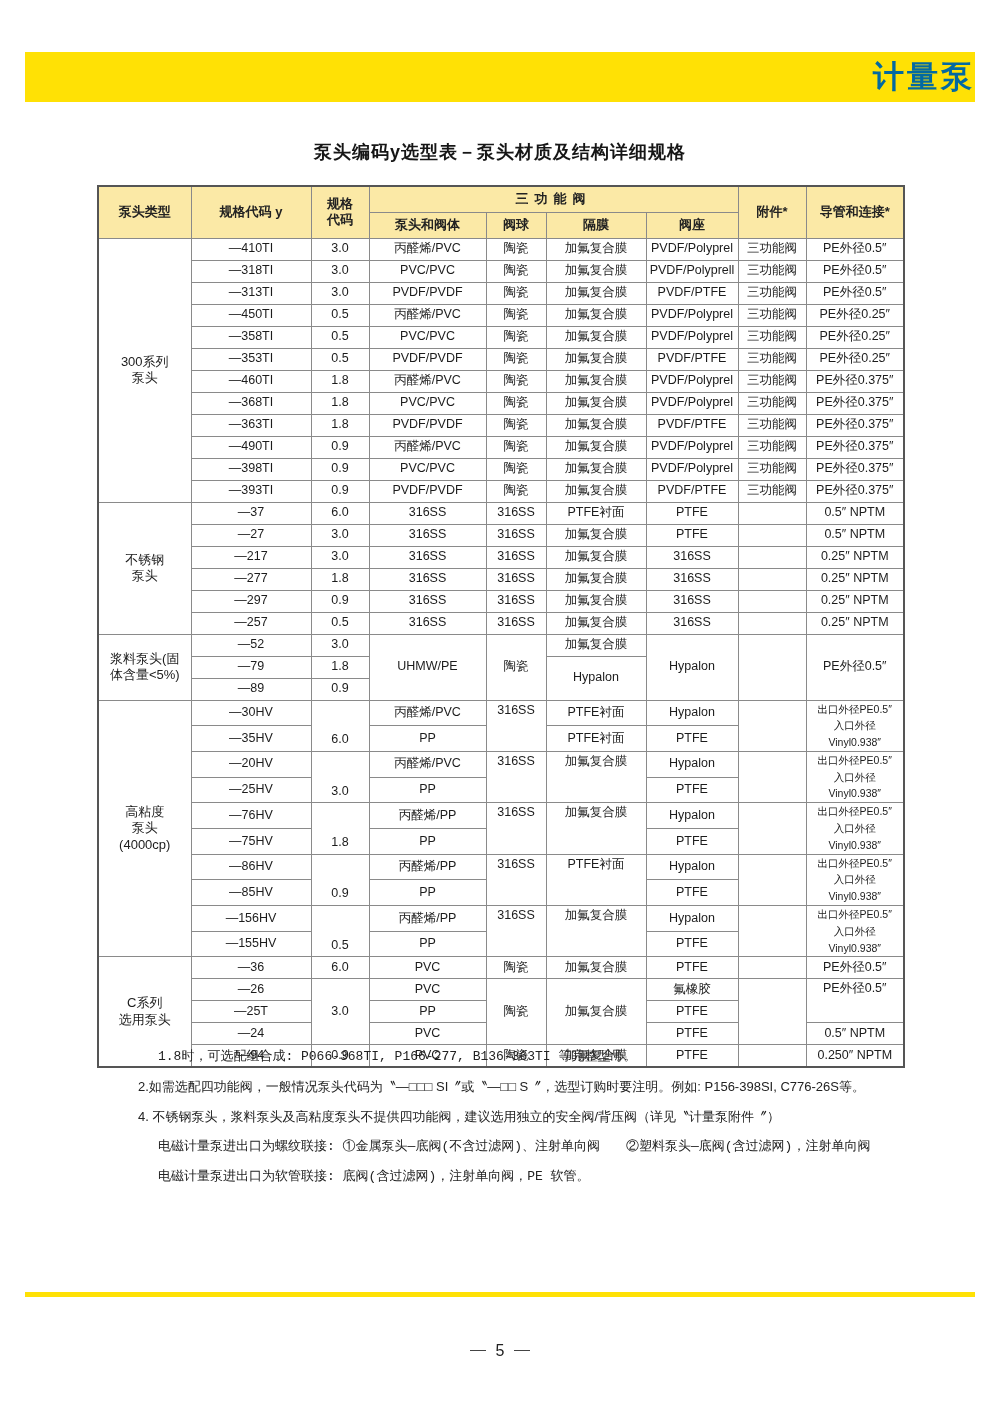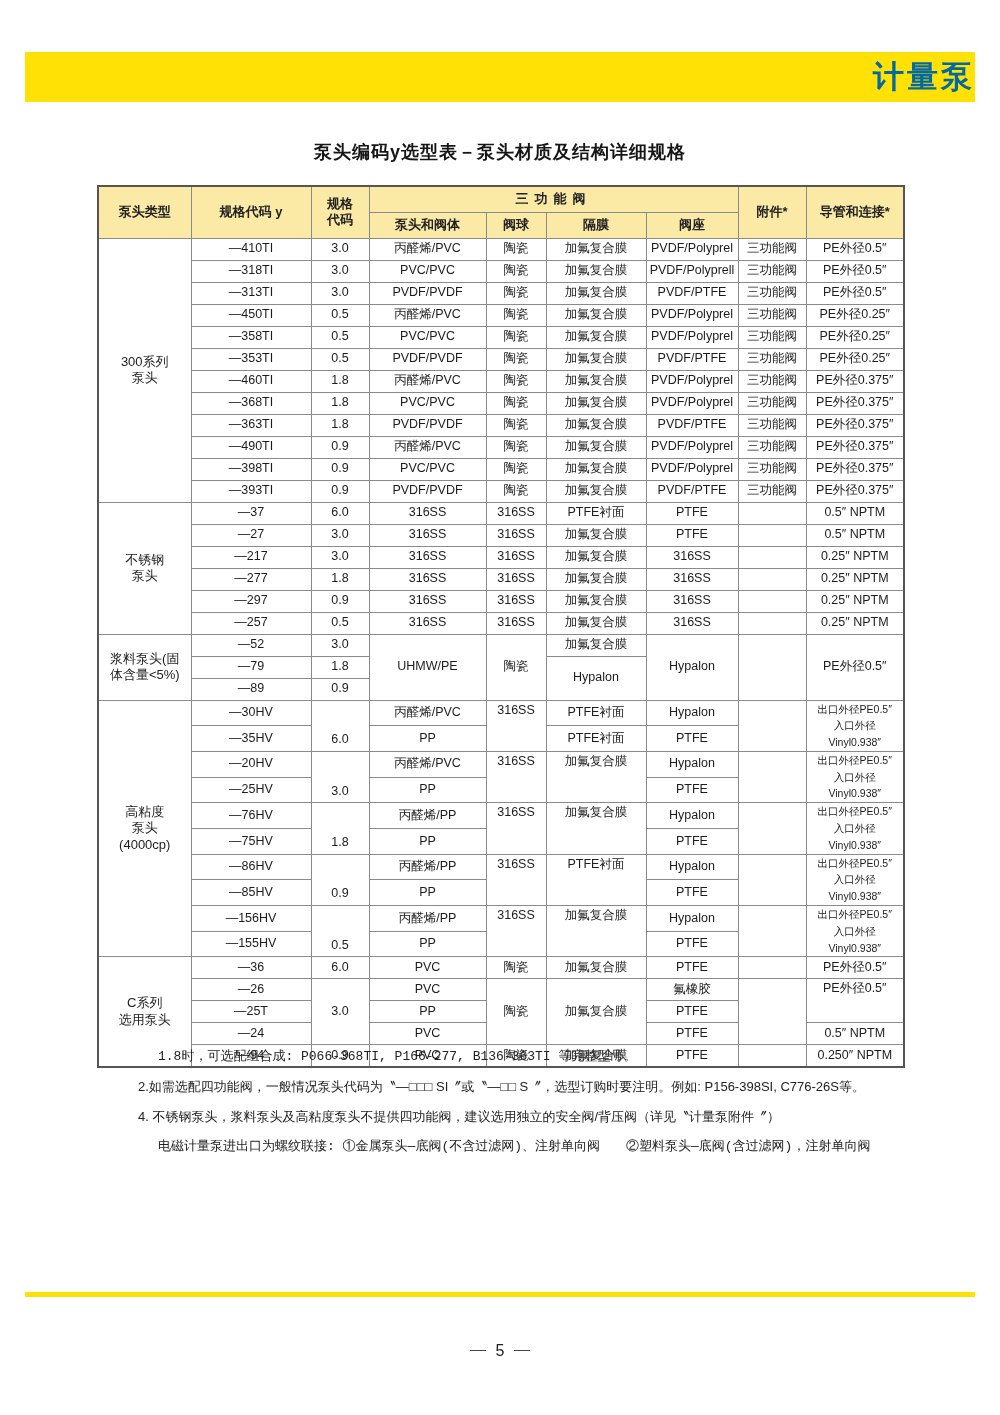--- a/index.html
+++ b/index.html
@@ -442,19 +442,20 @@
         </tr>
       </tbody>
   </table>
 </div>
 
 <div class="notes">
     <div class="note-line ind-2">1.8时，可选配组合成: P066-368TI, P166-277, B136-363TI 等完整型号。</div>
     <div class="note-line ind-1">2.如需选配四功能阀，一般情况泵头代码为〝—□□□ SI〞或〝—□□ S〞，选型订购时要注明。例如: P156-398SI, C776-26S等。</div>
     <div class="note-line ind-1">4. 不锈钢泵头，浆料泵头及高粘度泵头不提供四功能阀，建议选用独立的安全阀/背压阀（详见〝计量泵附件〞）</div>
     <div class="note-line ind-2">电磁计量泵进出口为螺纹联接: ①金属泵头—底阀(不含过滤网)、注射单向阀　　②塑料泵头—底阀(含过滤网)，注射单向阀</div>
+    <div class="note-line ind-2">电磁计量泵进出口为软管联接: 底阀(含过滤网)，注射单向阀，PE 软管。</div>
   </div>
 
 <div class="footer-rule"></div>
 
 <div class="page-number-wrap">
   <span class="pn-dash"></span><span>5</span><span class="pn-dash"></span>
 </div>
 
 </body></html>

